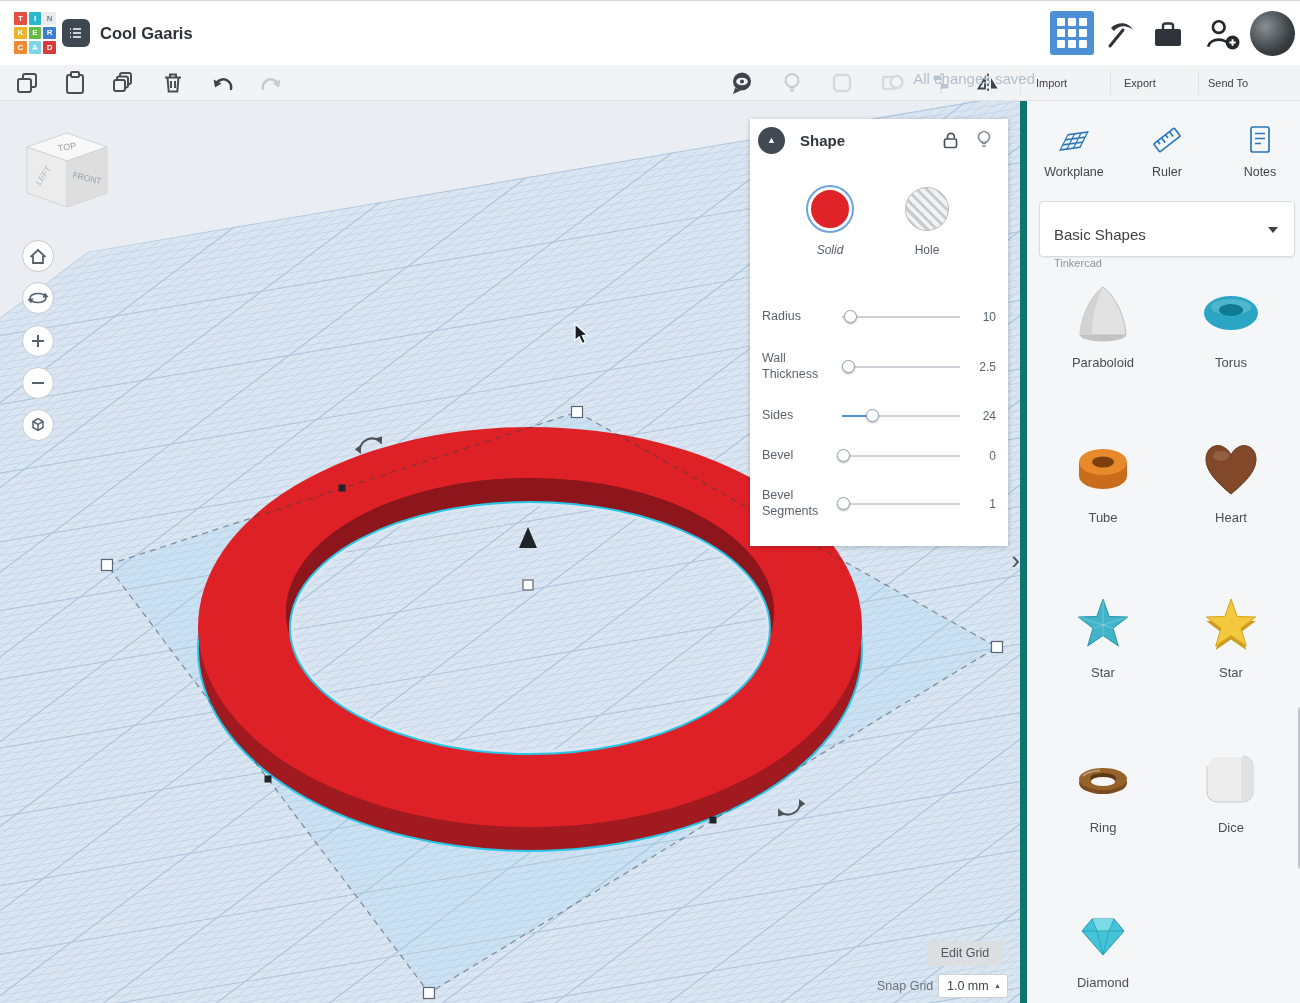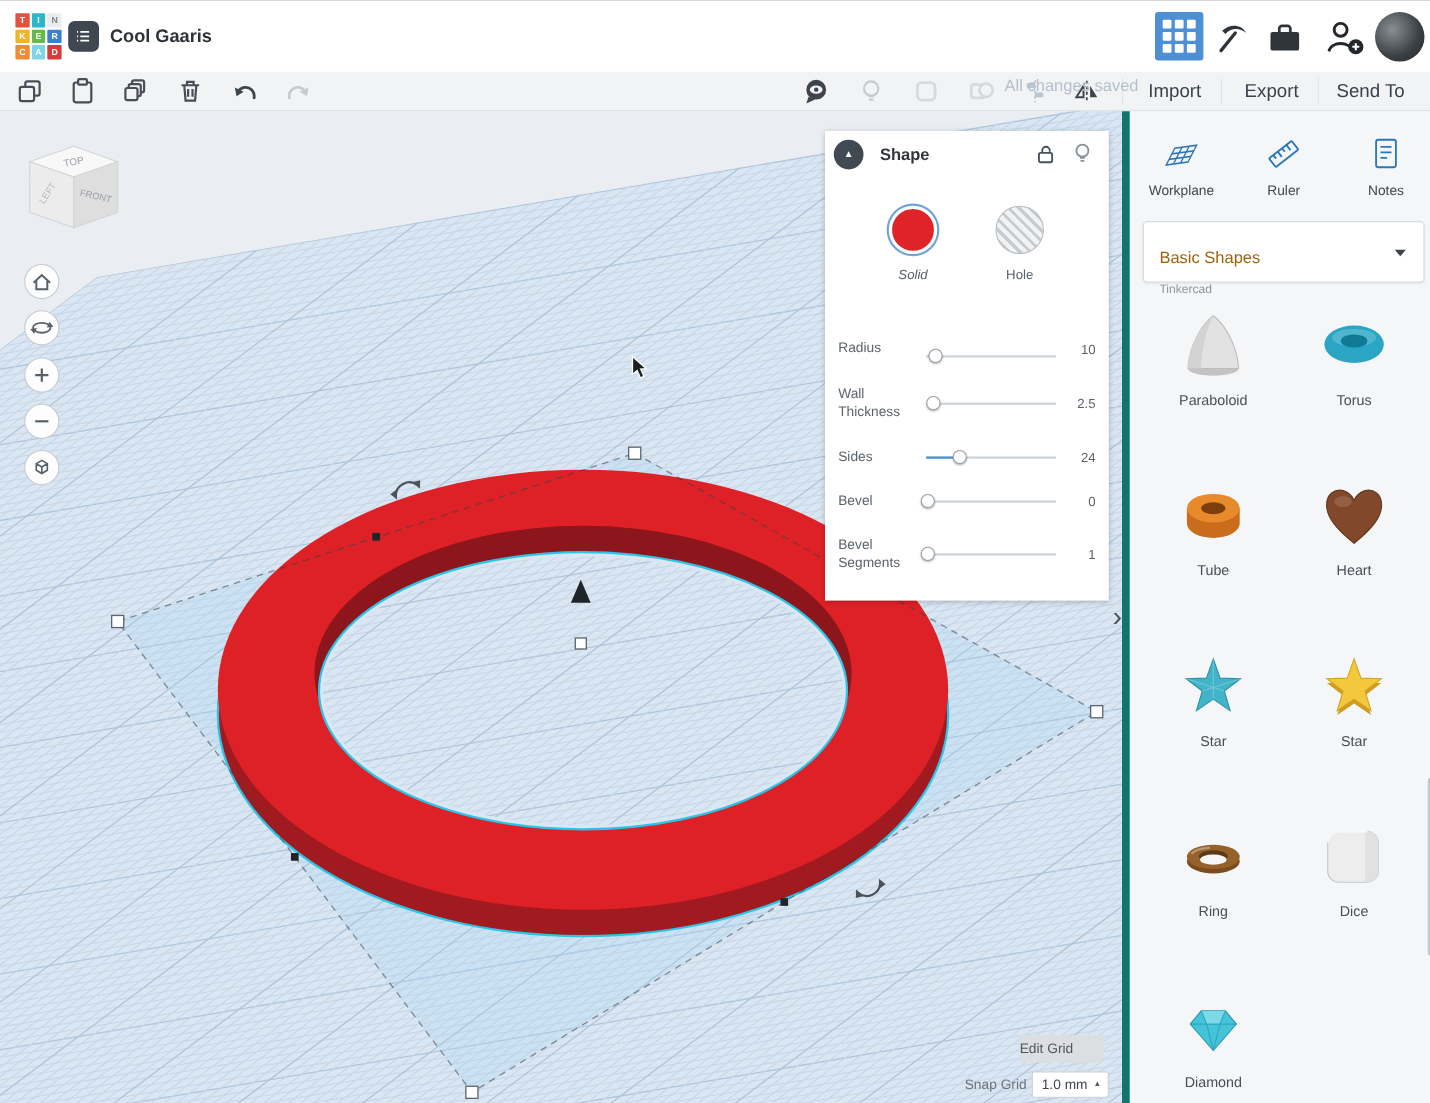--- a/index.html
+++ b/index.html
@@ -25,22 +25,22 @@
               border-radius:3px; display:grid; grid-template-columns:repeat(3,1fr); gap:3px; padding:7px; }
   .grid-btn i { background:#fff; border-radius:1px; }
   .avatar { position:absolute; left:1250px; top:10px; width:45px; height:45px; border-radius:50%;
             background:radial-gradient(circle at 35% 35%, #8a8f94, #3a3f44 60%, #24282c); }
 
   
   .toolbar { position:absolute; left:0; top:64px; width:1300px; height:36px; background:#f2f3f5;
              border-bottom:1px solid #e0e3e6; z-index:25; }
   .tb-icon { position:absolute; top:5px; }
   .tb-sep { position:absolute; top:6px; width:1px; height:24px; background:#e1e4e7; }
-  .tb-btn { position:absolute; top:0; height:36px; line-height:36px; text-align:center;
-            font-size:17px; color:#39424b; cursor:default; }
+  .tb-btn { position:absolute; top:0; height:36px; line-height:36px; 
+            font-size:11px; color:#39424b; cursor:default; }
 
   
   .viewport { position:absolute; left:0; top:100px; width:1020px; height:903px;
               background:#eaedf1; overflow:hidden; }
   .scene { position:absolute; left:0; top:0; }
 
   
   .shape-panel { position:absolute; left:750px; top:18px; width:258px; height:427px; background:#fff;
                  box-shadow:0 1px 5px rgba(0,0,0,.22); z-index:10; }
   .panel-collapse { position:absolute; left:8px; top:8px; width:27px; height:27px; border-radius:50%;
@@ -57,36 +57,36 @@
   .sl-label { width:78px; font-size:12.5px; color:#5b646c; line-height:1.25; }
   .sl-track { position:relative; flex:1; height:2px; background:#cdd3d8; margin:0 10px 0 2px; }
   .sl-fill { position:absolute; left:0; top:0; height:2px; background:#4a90d9; }
   .sl-handle { position:absolute; top:-6px; width:13px; height:13px; border-radius:50%;
                background:#fff; border:1px solid #99a1a8; box-shadow:0 1px 2px rgba(0,0,0,.3); margin-left:-6px; }
   .sl-value { width:26px; text-align:right; font-size:12px; color:#5b646c; }
 
   .panel-chevron { position:absolute; right:0px; top:444px; font-size:26px; color:#4a5157; z-index:9; }
 
   .edit-grid-btn { position:absolute; left:927px; top:840px; width:76px; height:25px; background:#dcdfe2;
-                   border-radius:2px; font-size:12.5px; color:#4e565e; line-height:25px; z-index:8; }
+                   border-radius:2px; font-size:12.5px; color:#4e565e; text-align:center; line-height:25px; z-index:8; }
   .snap-label { position:absolute; left:877px; top:878px; font-size:12.5px; color:#6b747b; z-index:8; }
   .snap-dd { position:absolute; left:938px; top:873px; width:70px; height:24px; background:#fff;
              border:1px solid #ccd1d5; border-radius:2px; font-size:12.5px; color:#3f464c;
              line-height:22px; padding-left:8px; z-index:8; }
   .snap-dd .arrow { position:absolute; right:6px; top:0; font-size:7px; color:#555; }
 
   
   .sidebar { position:absolute; left:1020px; top:100px; width:280px; height:903px; background:#f5f6f8;
              border-left:7px solid #0f766e; }
   .side-tool { position:absolute; top:22px; width:86px; text-align:center; }
   .side-tool .lbl { margin-top:4px; font-size:12.5px; color:#3f474e; }
   .lib-dd { position:absolute; left:12px; top:100px; width:256px; height:56px; background:#fff;
             border:1px solid #d9dcdf; border-radius:4px; box-shadow:0 1px 2px rgba(0,0,0,.06); }
   .lib-group { position:absolute; left:14px; top:7px; font-size:11px; color:#8d959c;margin-top:48px; }
-  .lib-name { position:absolute; left:14px; top:24px; font-size:15px; color:#a16207; }
+  .lib-name { position:absolute; left:14px; top:24px; font-size:15px; color:#404040; }
   .lib-caret { position:absolute; right:16px; top:25px; width:0; height:0;
                border-left:5px solid transparent; border-right:5px solid transparent;
                border-top:6px solid #3c4247; }
   .gallery { position:absolute; left:12px; top:176px; width:256px;
              display:grid; grid-template-columns:1fr 1fr; grid-auto-rows:155px; }
   .tile { text-align:center; }
   .tile-label { margin-top:0; font-size:13px; color:#474f57; }
   .side-scrollbar { position:absolute; left:271px; top:606px; width:6px; height:162px;
                     background:#c3c8cd; border-radius:3px; }
 </style>
@@ -691,21 +691,21 @@
           <path d="M7.8,14.5 h4.4 M8.3,17.2 h3.4"></path>
         </g>
       </svg>
 
       <div class="opt-circle solid-circle"></div>
       <div class="opt-label" style="left:50px;font-style:italic;">Solid</div>
       <div class="opt-circle hole-circle"></div>
       <div class="opt-label" style="left:147px;">Hole</div>
 
       <div class="sliders">
-        <div class="srow" style="top:190px;align-items:flex-end;">
+        <div class="srow" style="top:190px;">
           <div class="sl-label">Radius</div>
           <div class="sl-track">
             <span class="sl-handle" style="left:7%;"></span>
           </div>
           <div class="sl-value">10</div>
         </div>
         <div class="srow" style="top:232px;">
           <div class="sl-label">Wall Thickness</div>
           <div class="sl-track">
             <span class="sl-handle" style="left:5%;"></span>

